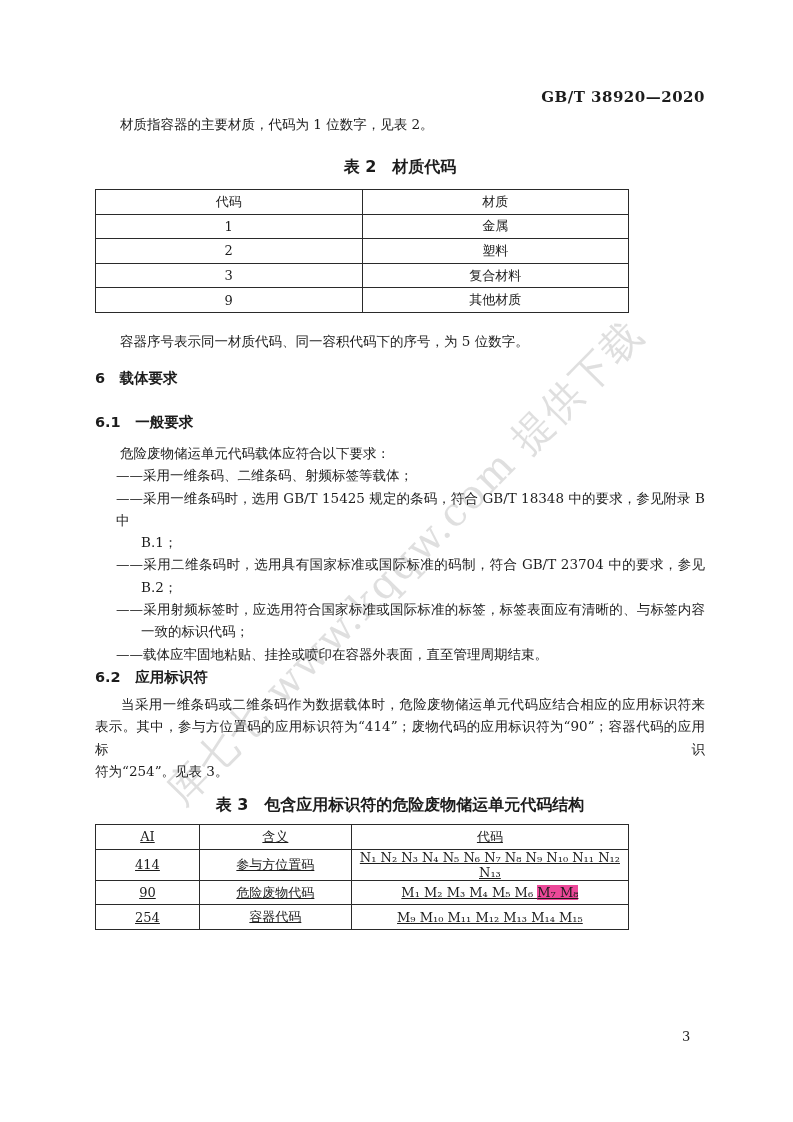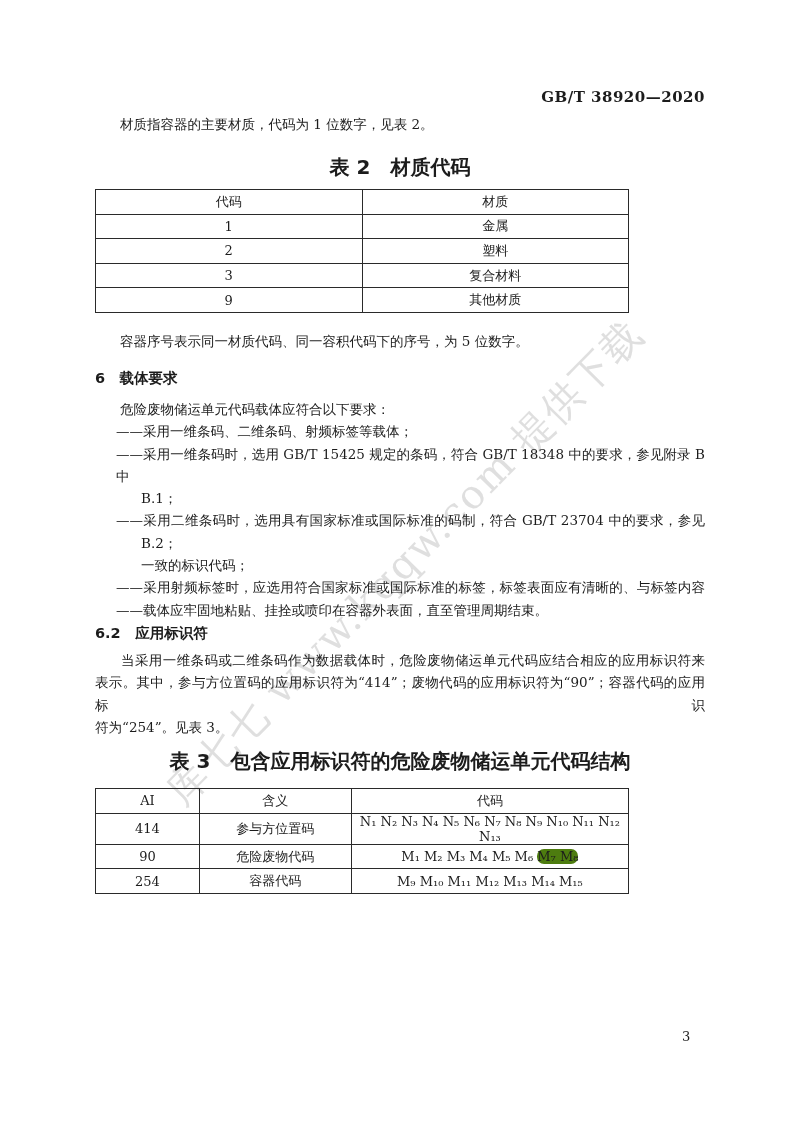--- a/index.html
+++ b/index.html
@@ -36,21 +36,21 @@
   }
   
   .para{line-height:20px;text-indent:25px;text-align:justify;}
   .p1{margin-top:8px;}
   .p2{margin-top:18px;}
   
   .tbl-title{
     margin-top:24px;
     text-align:center;
     font-weight:bold;
-    font-size:20px;
+    font-size:16px;
     line-height:18px;
     font-family:"DejaVu Sans","Liberation Sans",sans-serif;
   }
   .tbl-title.t3{margin-top:14px;}
   
   .h-sec{
     font-family:"DejaVu Sans","Liberation Sans",sans-serif;
     font-weight:bold;
     font-size:14.5px;
     line-height:20px;
@@ -69,34 +69,34 @@
   .para62 .pline{line-height:22.3px;text-align:justify;}
   .para62 .pline.ind{text-indent:26px;}
   
   table.std{
     border-collapse:collapse;
     width:534px;
     table-layout:fixed;
     font-size:13px;
   }
   table.std.t2{margin-top:13px;}
-  table.std.t3{margin-top:18px;}
+  table.std.t3{margin-top:10px;text-decoration:underline;}
   table.std td,table.std th{
     border:1px solid #2a2a2a;
     height:23.6px;
     text-align:center;
     vertical-align:middle;
     font-weight:normal;
     padding:0 4px;
     overflow:hidden;
   }
   table.std{border:1.5px solid #1a1a1a;}
   .t2 .c0{width:50%;} .t2 .c1{width:50%;}
   .t3 .c0{width:19.5%;} .t3 .c1{width:28.5%;} .t3 .c2{width:52%;}
-  .hl{background:#4d7c0f;border-radius:7px;}
+  .hl{background:#ec4899;}
   
   .page-num{
     position:absolute;z-index:2;
     left:682px;top:1029px;
     font-size:13px;line-height:16px;
   }
 </style>
 </head>
 <body>
 
@@ -140,38 +140,39 @@
         <td>9</td>
         <td>其他材质</td>
       </tr>
     </tbody>
       </table>
 
     <div class="para p2">容器序号表示同一材质代码、同一容积代码下的序号，为 5 位数字。</div>
 
     <div class="h-sec h6">6　载体要求</div>
 
+    <div class="h-sec h61">6.1　一般要求</div>
 
     <div class="lead">危险废物储运单元代码载体应符合以下要求：</div>
 
     <div class="list">
       <div class="list-item">
         <div class="list-line">——采用一维条码、二维条码、射频标签等载体；</div>
       </div>
       <div class="list-item">
         <div class="list-line stretch">——采用一维条码时，选用 GB/T 15425 规定的条码，符合 GB/T 18348 中的要求，参见附录 B 中</div>
         <div class="list-line cont">B.1；</div>
       </div>
       <div class="list-item">
         <div class="list-line stretch">——采用二维条码时，选用具有国家标准或国际标准的码制，符合 GB/T 23704 中的要求，参见</div>
         <div class="list-line cont">B.2；</div>
       </div>
       <div class="list-item">
+        <div class="list-line stretch">——采用射频标签时，应选用符合国家标准或国际标准的标签，标签表面应有清晰的、与标签内容</div>
         <div class="list-line cont">一致的标识代码；</div>
-        <div class="list-line stretch">——采用射频标签时，应选用符合国家标准或国际标准的标签，标签表面应有清晰的、与标签内容</div>
       </div>
       <div class="list-item">
         <div class="list-line">——载体应牢固地粘贴、挂拴或喷印在容器外表面，直至管理周期结束。</div>
       </div>
     </div>
 
     <div class="h-sec h62">6.2　应用标识符</div>
 
     <div class="para62">
       <div class="pline ind stretch">当采用一维条码或二维条码作为数据载体时，危险废物储运单元代码应结合相应的应用标识符来</div>

